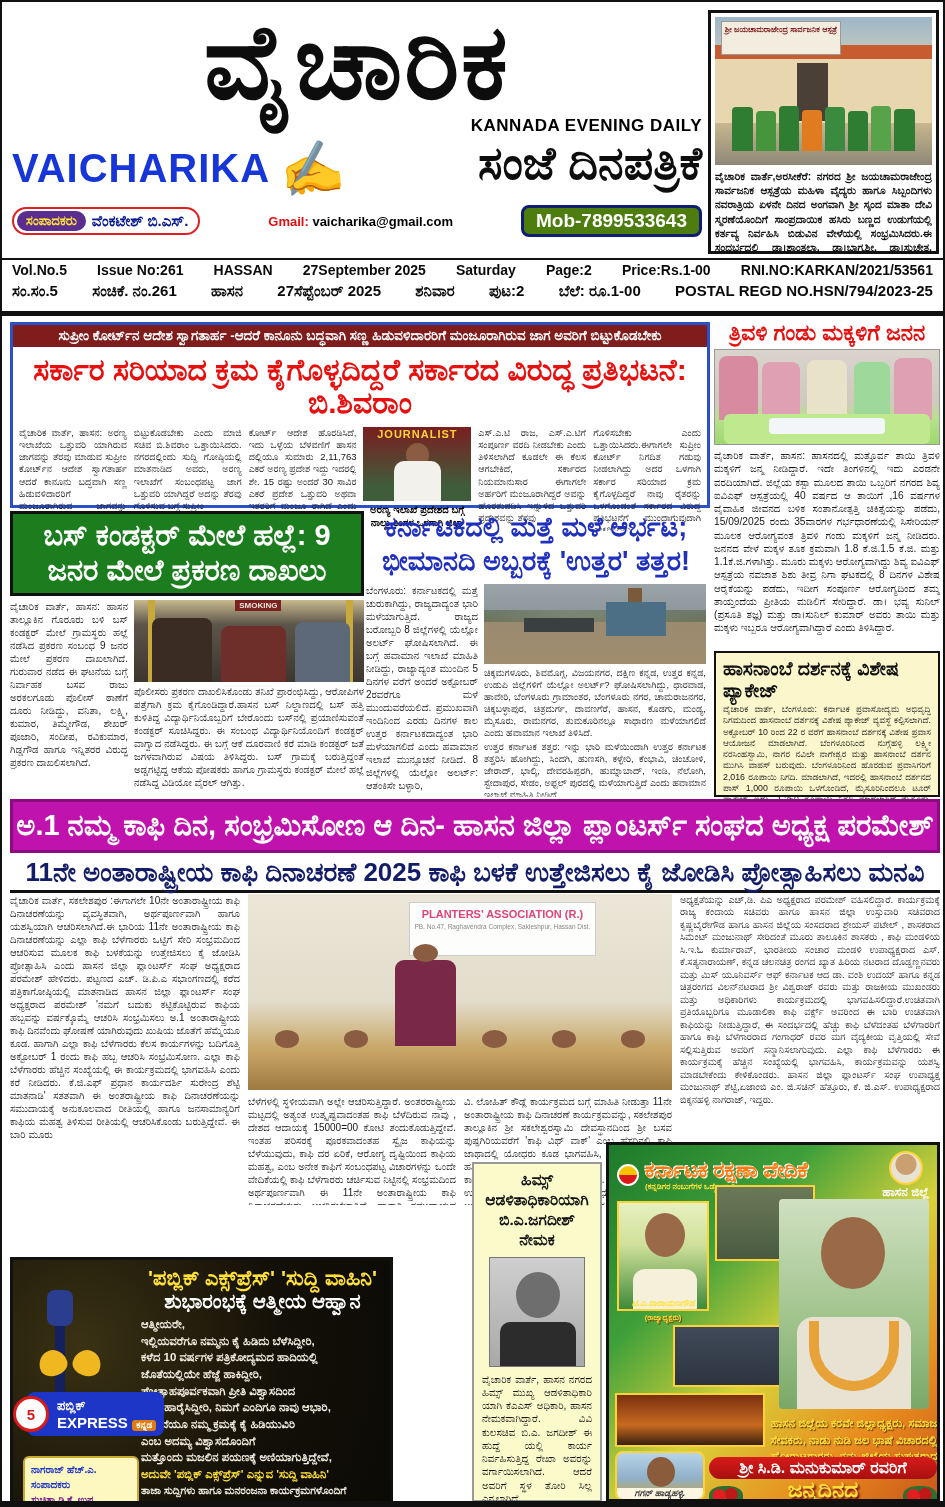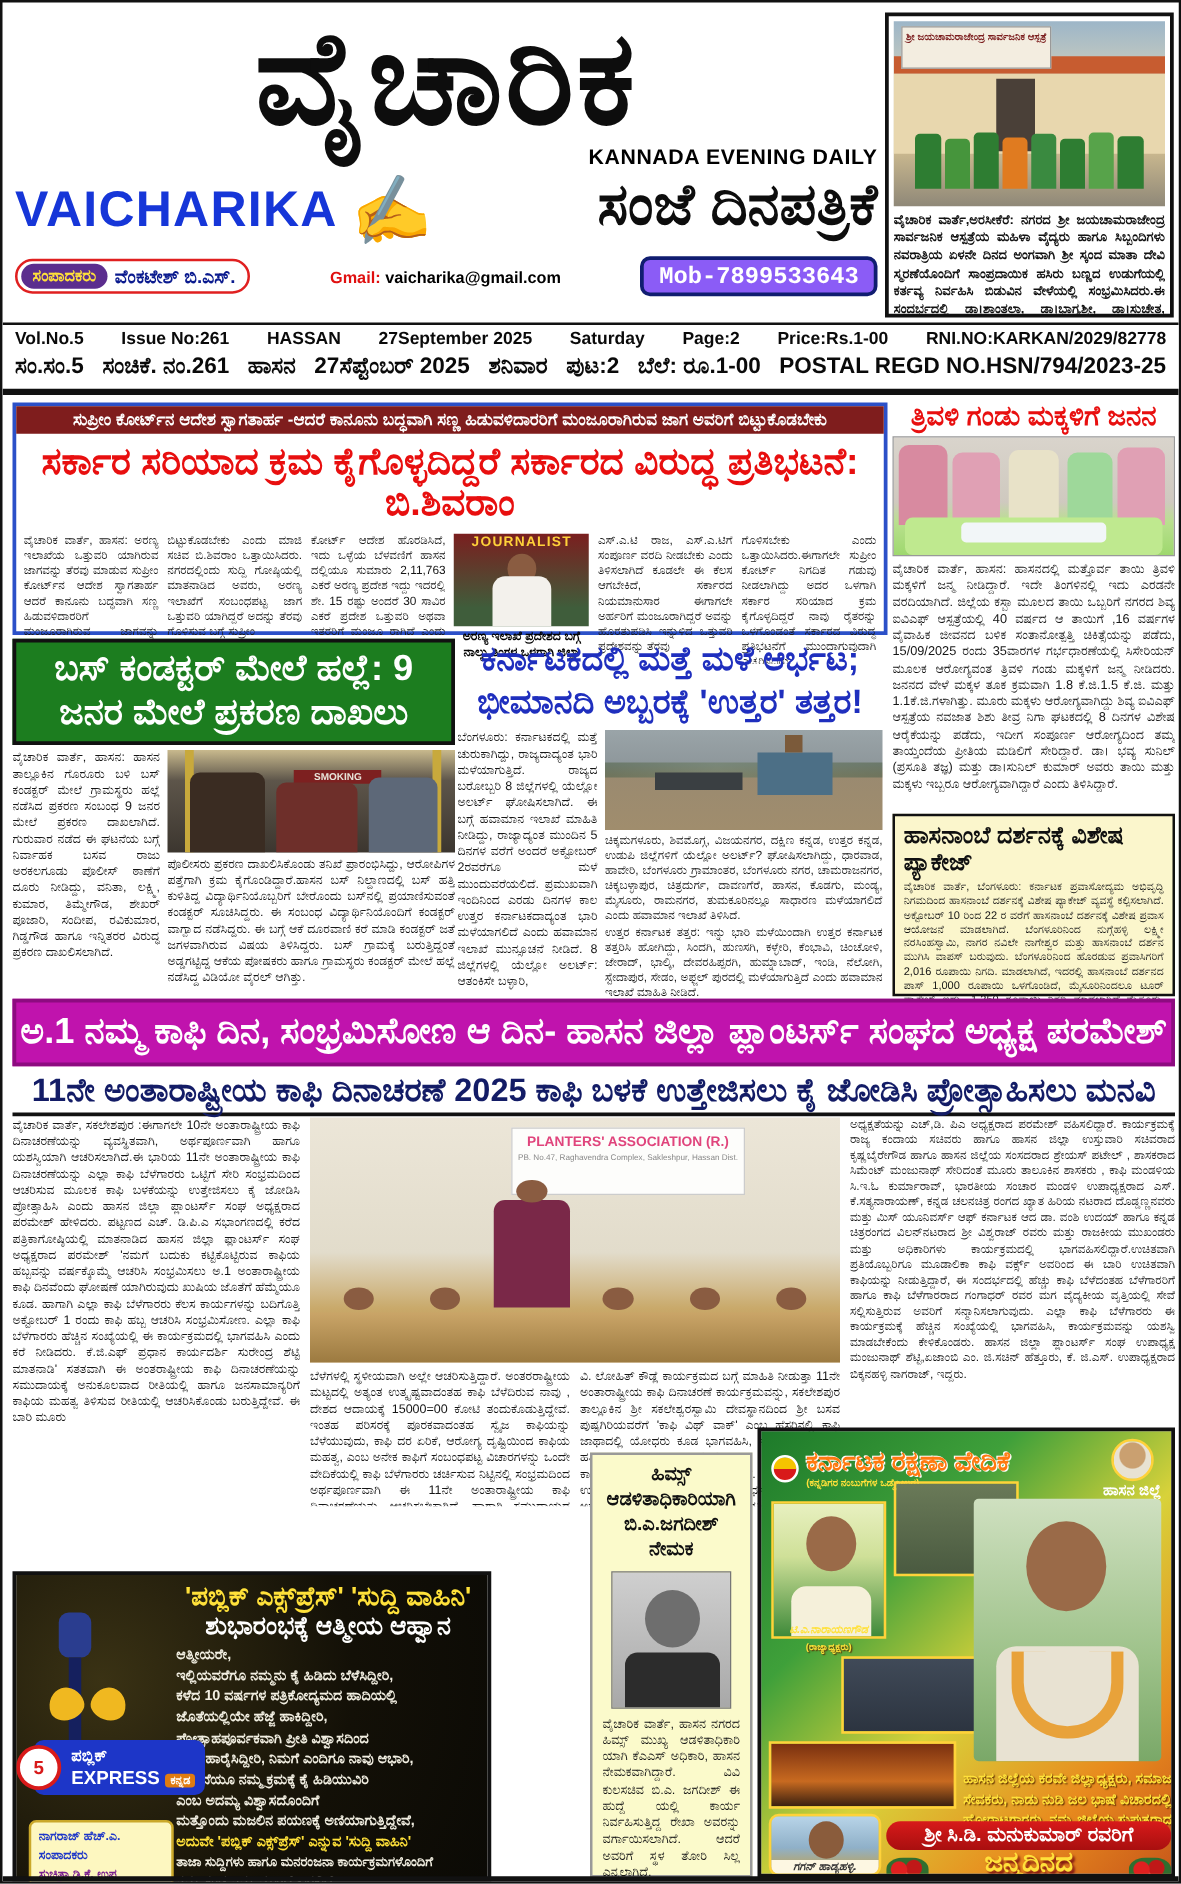--- a/index.html
+++ b/index.html
@@ -16,40 +16,40 @@
   .vaicharika-en { color:#1636d8; font-weight:800; font-size:40px; letter-spacing:1px; }
   .kn-evening { font-size:17px; font-weight:800; color:#000; letter-spacing:0.5px; }
   .sanje { font-size:46px; font-weight:900; color:#0d0d0d; }
   .editor-capsule { display:inline-flex; align-items:center; gap:6px; border:2px solid #e02020;
                     border-radius:16px; padding:2px 10px 2px 3px; background:#fff; }
   .editor-pill { background:#5b2d8e; color:#ffe13a; font-weight:700; font-size:13px;
                  border-radius:12px; padding:2px 9px; }
   .editor-name { color:#0a1a8e; font-weight:800; font-size:15px; }
   .gmail-line { font-size:13px; font-weight:700; color:#000; }
   .gmail-line .red { color:#e01010; }
-  .mob-box { background:#8b5cf6; border:3px solid #101d70; border-radius:8px; color:#fff;
-             font-weight:800; font-size:19px; padding:2px 12px; font-family:Liberation Mono, monospace; }
+  .mob-box { background:#4d7c0f; border:3px solid #101d70; border-radius:8px; color:#fff;
+             font-weight:800; font-size:19px; padding:2px 12px; font-family:Liberation Sans, sans-serif; }
   .tophoto-box { border:3px solid #111; background:#fff; padding:4px; }
   .tophoto { position:relative; width:100%; height:148px; overflow:hidden;
              background:linear-gradient(180deg,#9db6c8 0%,#b9c4c2 18%,#d8c8a2 40%,#cbb98f 70%,#8f8878 100%); }
   .tp-roof { position:absolute; left:0; top:28px; width:100%; height:14px; background:#c75c30; }
   .tp-wall { position:absolute; left:0; top:42px; width:100%; height:64px; background:#e8d7ae; }
   .tp-door { position:absolute; left:38%; top:46px; width:14%; height:58px; background:#4a4038; }
   .tp-sign { position:absolute; left:6px; top:4px; width:120px; height:34px; background:#f3ede0;
              border:1px solid #999; color:#7c1f1f; font-size:8px; font-weight:700; text-align:center;
              line-height:1.15; padding-top:3px; }
   .tp-people { position:absolute; left:8%; bottom:14px; width:84%; height:46px; display:flex; gap:3px; align-items:flex-end; }
   .tp-person { flex:1; border-radius:4px 4px 0 0; }
   .tophoto-caption { font-size:10.5px; line-height:1.35; color:#111; font-weight:600; text-align:justify; margin-top:4px; }
 
   
   .infobar { border-top:2px solid #111; border-bottom:5px solid #111; }
   .info-row { display:flex; justify-content:space-between; padding:2px 10px; }
   .info-cell { font-weight:800; font-size:14px; color:#0a0a0a; white-space:nowrap; }
-  .info-cell.kn { font-size:18px; }
+  .info-cell.kn { font-size:15px; }
 
   
   .art1-frame { border:3px solid #2b50c8; }
   .kicker { background:#7f1d1d; color:#fff; font-weight:700; font-size:13.5px; text-align:center;
             padding:3px 4px; white-space:nowrap; overflow:hidden; }
   .art1-head { color:#e80f0f; font-weight:900; font-size:30px; text-align:center; padding:6px 2px 8px; line-height:1.1; }
   .art1-cols { display:flex; gap:7px; padding:0 6px 6px; }
   .art1-col { flex:1; }
   .photo-journalist { position:relative; width:100%; height:74px; overflow:hidden;
             background:linear-gradient(180deg,#7a1f1f,#3f5d3b 80%); }
@@ -60,22 +60,22 @@
   .pj-head { position:absolute; left:39%; bottom:34px; width:22%; height:24px; background:#8a5c41; border-radius:50%; }
   .photo-caption { font-size:10px; font-weight:700; line-height:1.3; text-align:center; margin-top:2px; }
 
   
   .art2-headbox { background:#1c7d1f; border:3px solid #111; color:#fff; font-weight:900;
                   font-size:29px; text-align:center; line-height:1.22; padding:4px 2px; }
   .art3-head { color:#1f2fbe; font-weight:900; font-size:27px; text-align:center; line-height:1.25; }
   .photo-bus { position:relative; width:100%; height:82px; overflow:hidden;
                background:linear-gradient(180deg,#c8b98d 0%,#5d554a 30%,#3c362f 100%); }
   .pb-pole { position:absolute; top:0; width:7px; height:100%; background:#c8a93c; }
-  .pb-sign { position:absolute; top:16px; left:44%; color:#e8e4da; font-size:8px; font-weight:700;
-             background:#7d2020; padding:1px 16px; }
+  .pb-sign { position:absolute; top:0; left:44%; color:#e8e4da; font-size:8px; font-weight:700;
+             background:#7d2020; padding:1px 4px; }
   .pb-fig { position:absolute; bottom:0; border-radius:8px 8px 0 0; }
   .photo-flood { position:relative; width:100%; height:80px; overflow:hidden;
                  background:linear-gradient(180deg,#9aa4a8 0%,#8e979b 35%,#9a8a70 45%,#a08d6d 100%); }
   .pf-trees { position:absolute; top:26px; left:0; width:100%; height:12px;
               background:linear-gradient(90deg,#5c6b55,#70806a 40%,#5c6b55); opacity:.7; }
   .pf-temple { position:absolute; right:18%; top:18px; width:60px; height:34px; background:#4c6f86; }
   .pf-temple:before { content:""; position:absolute; left:22px; top:-14px; width:14px; height:14px; background:#7b5a3a; }
   .pf-raft { position:absolute; left:18%; top:34px; width:70px; height:14px; background:#3a3f42; }
 
   
@@ -207,21 +207,21 @@
 
   <div class="abs infobar" style="left:0; top:256px; width:941px; height:58px; background:#fff;">
     <div class="info-row">
       <span class="info-cell">Vol.No.5</span>
       <span class="info-cell">Issue No:261</span>
       <span class="info-cell">HASSAN</span>
       <span class="info-cell">27September 2025</span>
       <span class="info-cell">Saturday</span>
       <span class="info-cell">Page:2</span>
       <span class="info-cell">Price:Rs.1-00</span>
-      <span class="info-cell">RNI.NO:KARKAN/2029/82778</span>
+      <span class="info-cell">RNI.NO:KARKAN/2021/53561</span>
     </div>
     <div class="info-row">
       <span class="info-cell kn">ಸಂ.ಸಂ.5</span>
       <span class="info-cell kn">ಸಂಚಿಕೆ. ನಂ.261</span>
       <span class="info-cell kn">ಹಾಸನ</span>
       <span class="info-cell kn">27ಸೆಪ್ಟೆಂಬರ್ 2025</span>
       <span class="info-cell kn">ಶನಿವಾರ</span>
       <span class="info-cell kn">ಪುಟ:2</span>
       <span class="info-cell kn">ಬೆಲೆ: ರೂ.1-00</span>
       <span class="info-cell kn">POSTAL REGD NO.HSN/794/2023-25</span>

